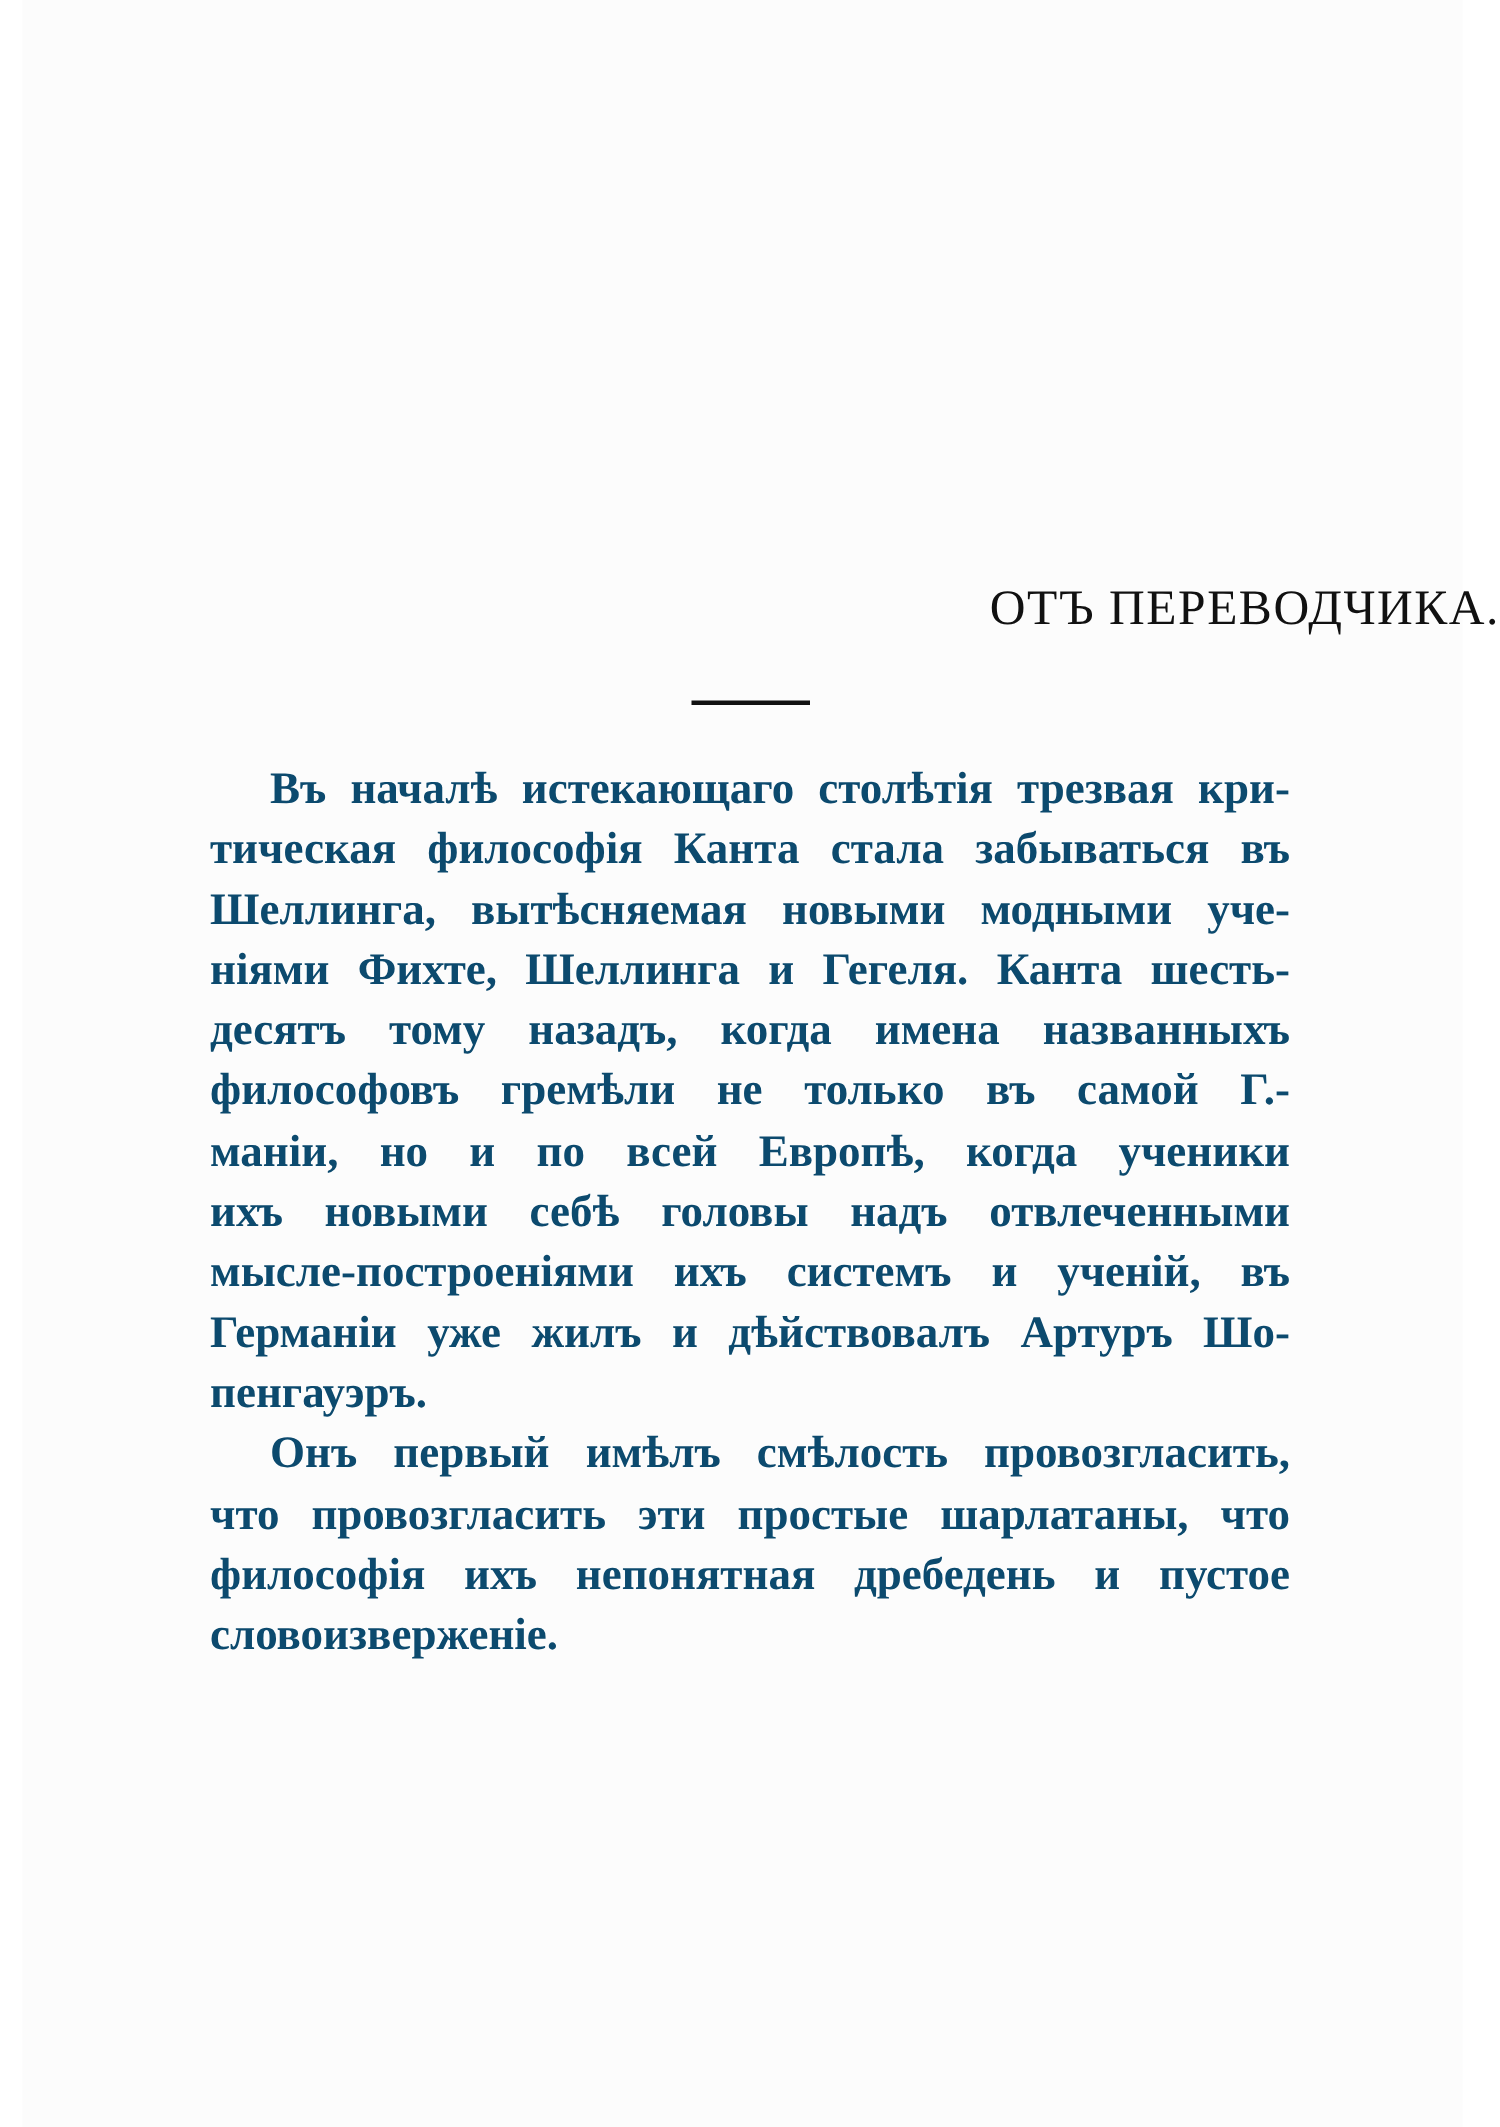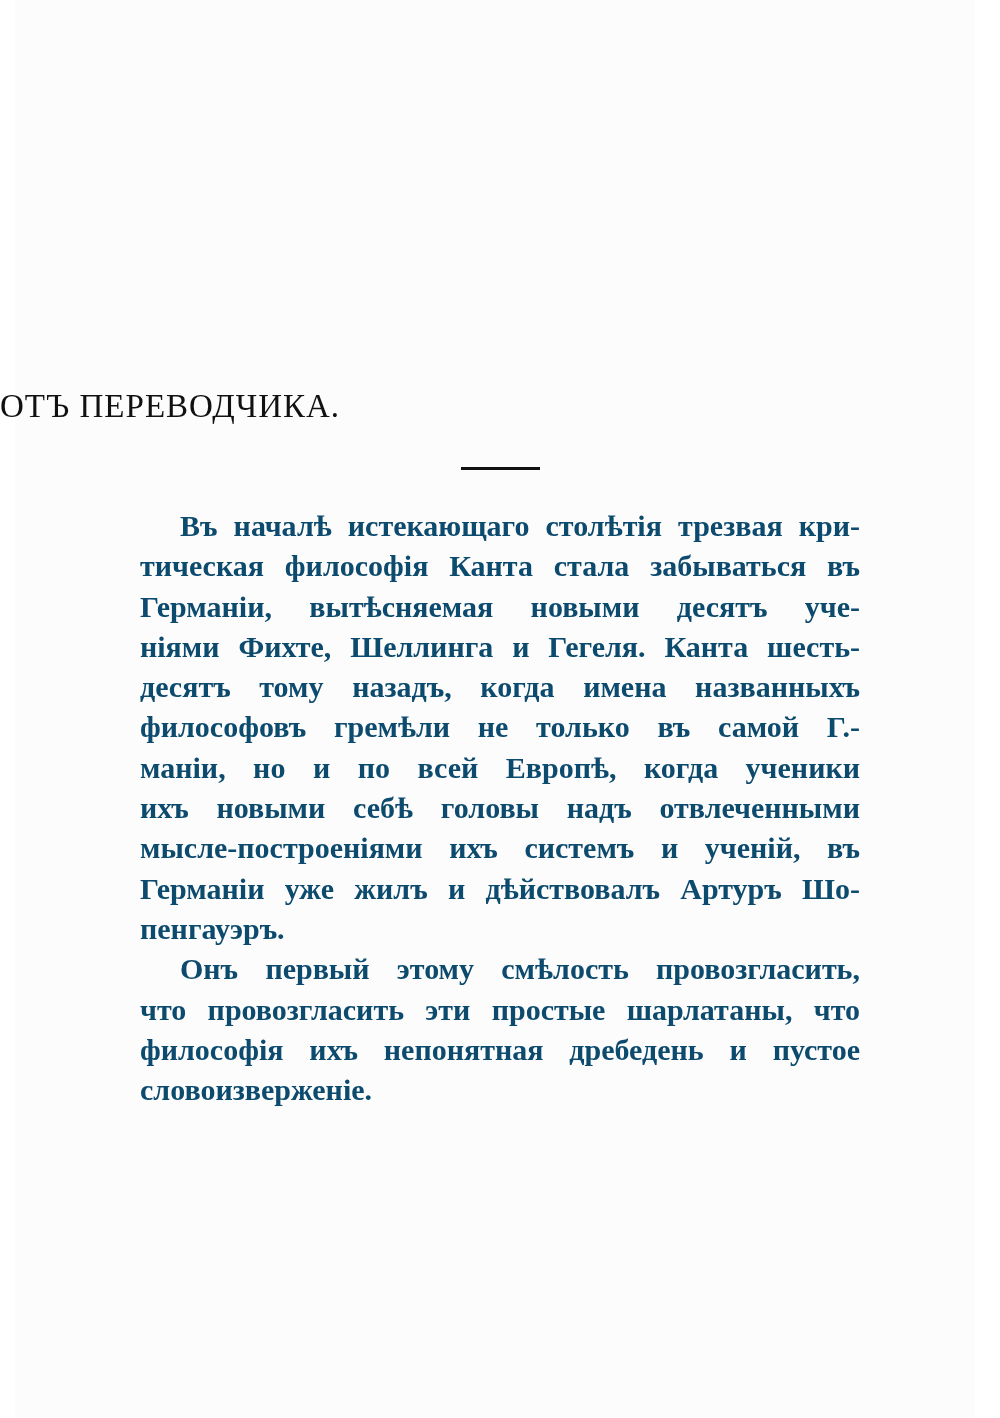--- a/index.html
+++ b/index.html
@@ -19,21 +19,21 @@
       top: 0;
       width: 960px;
       height: 1418px;
       background: #fcfcfc;
     }
     .heading {
       position: absolute;
       left: 0;
       width: 1000px;
       top: 388px;
-      text-align: left;
+      text-align: right;
       font-family: "Liberation Serif", "DejaVu Serif", serif;
       font-size: 33px;
       letter-spacing: 1px;
       color: #111;
       margin: 0;
       font-weight: normal;
     }
     .rule {
       position: absolute;
       left: 461px;
@@ -72,29 +72,29 @@
 
 <div class="page"></div>
 
 <h1 class="heading">ОТЪ ПЕРЕВОДЧИКА.</h1>
 <div class="rule"></div>
 
 <div class="body-text">
   <div>
     <span class="line indent">Въ началѣ истекающаго столѣтія трезвая кри-</span>
     <span class="line">тическая философія Канта стала забываться въ</span>
-    <span class="line">Германіи, вытѣсняемая новыми десятъ уче-</span>
+    <span class="line">Шеллинга, вытѣсняемая новыми модными уче-</span>
     <span class="line">ніями Фихте, Шеллинга и Гегеля. Канта шесть-</span>
     <span class="line">десятъ тому назадъ, когда имена названныхъ</span>
     <span class="line">философовъ гремѣли не только въ самой Г.-</span>
     <span class="line">маніи, но и по всей Европѣ, когда ученики</span>
     <span class="line">ихъ новыми себѣ головы надъ отвлеченными</span>
     <span class="line">мысле-построеніями ихъ системъ и ученій, въ</span>
     <span class="line">Германіи уже жилъ и дѣйствовалъ Артуръ Шо-</span>
     <span class="line last">пенгауэръ.</span>
   </div>
   <div>
-    <span class="line indent">Онъ первый этому смѣлость провозгласить,</span>
+    <span class="line indent">Онъ первый имѣлъ смѣлость провозгласить,</span>
     <span class="line">что провозгласить эти простые шарлатаны, что</span>
     <span class="line">философія ихъ непонятная дребедень и пустое</span>
     <span class="line last">словоизверженіе.</span>
   </div>
 </div>
 
 </body></html>

